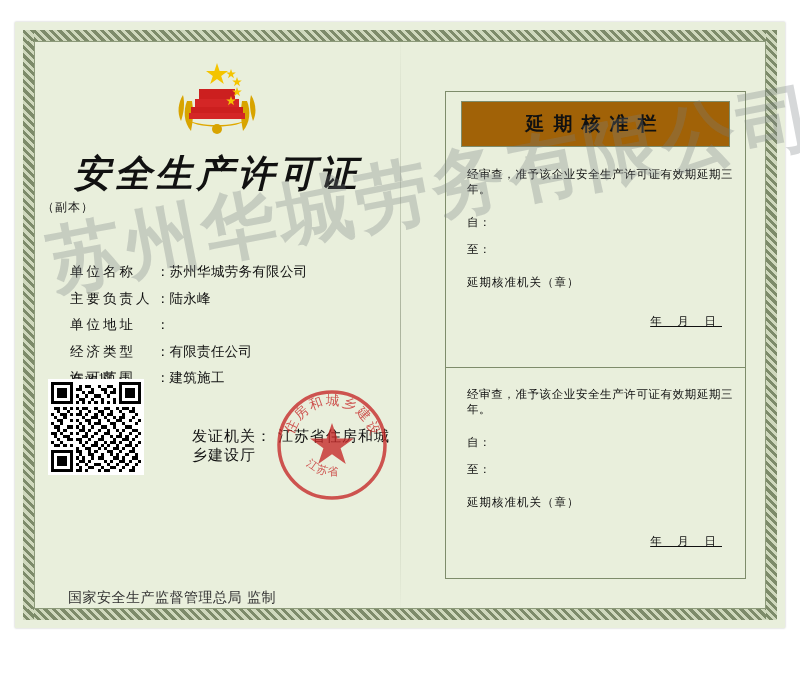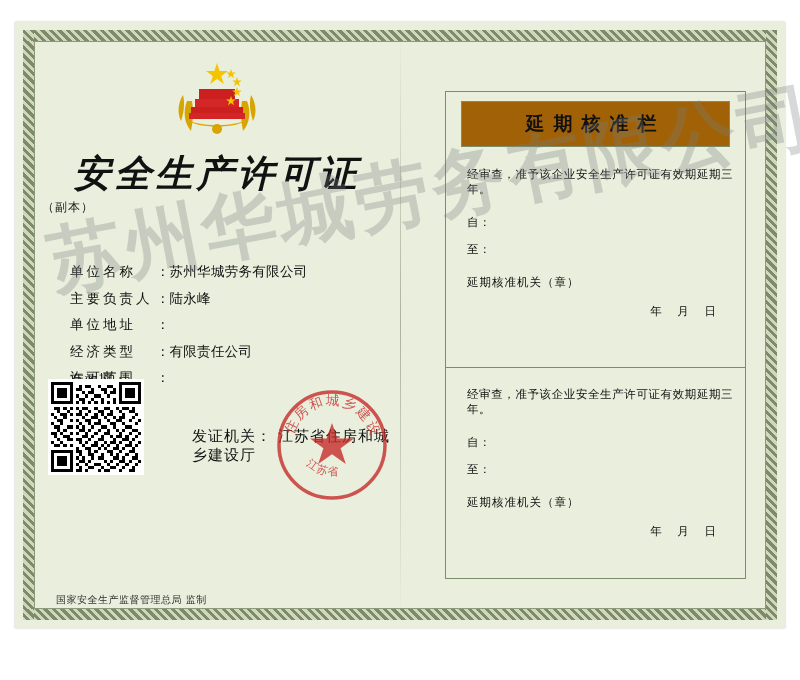--- a/index.html
+++ b/index.html
@@ -66,21 +66,21 @@
   }
   .valid-row .flabel{width:70px;letter-spacing:1px;}
   .issuer{
     position:absolute;left:150px;top:378px;font-size:15px;color:#111;letter-spacing:1px;
   }
   .issuer .org{margin-left:6px;}
   .issue-date{
     position:absolute;left:185px;top:412px;font-size:13.5px;color:#111;letter-spacing:1px;
   }
   .footnote{
-    position:absolute;left:14px;bottom:-6px;font-size:10px;color:#333;letter-spacing:.5px;
+    position:absolute;left:26px;bottom:-6px;font-size:14px;color:#333;letter-spacing:.5px;
   }
   
   .qr{
     position:absolute;left:6px;top:330px;width:96px;height:96px;background:#fff;
     padding:3px;box-sizing:border-box;
   }
   .qr svg{display:block;}
 
   
   .seal{
@@ -101,21 +101,21 @@
     font-size:19px;font-weight:bold;letter-spacing:9px;color:#111;
     background:#a16207;
   }
   .hsep{
     position:absolute;left:22px;right:22px;height:1px;background:#7e8c6b;
   }
   .panel{position:absolute;left:44px;right:34px;font-size:11.5px;color:#111;}
   .panel .ptext{letter-spacing:.6px;margin-bottom:18px;}
   .panel .pfrom,.panel .pto{letter-spacing:.6px;margin-bottom:12px;}
   .panel .porg{text-align:left;letter-spacing:1px;margin-top:18px;}
-  .panel .pdate{text-align:right;letter-spacing:6px;margin-top:14px;padding-right:12px;}
+  .panel .pdate{text-align:right;letter-spacing:6px;margin-top:24px;padding-right:12px;text-decoration:underline;}
 
   
   .watermark{
     position:absolute;left:0;top:0;width:800px;height:680px;pointer-events:none;
   }
   .wm-text{
     position:absolute;left:40px;top:215px;width:760px;
     font-size:74px;font-weight:bold;letter-spacing:4px;
     color:rgba(120,125,130,.30);
     transform:rotate(-11deg);transform-origin:left top;
@@ -188,20 +188,21 @@
         <span>：</span>
       </div>
       <div class="frow">
         <span class="flabel">经济类型</span>
         <span>：</span>
         <span class="fval">有限责任公司</span>
       </div>
       <div class="frow">
         <span class="flabel">许可范围</span>
         <span>：</span>
+        <span class="fval">建筑施工</span>
       </div>
     </div>
 
     <div class="valid-row">
       <span class="flabel">有效期：</span>
     </div>
 
     <div class="qr">
       <svg viewBox="0 0 29 29" width="90" height="90" shape-rendering="crispEdges">
         <rect width="29" height="29" fill="#fff"></rect>

